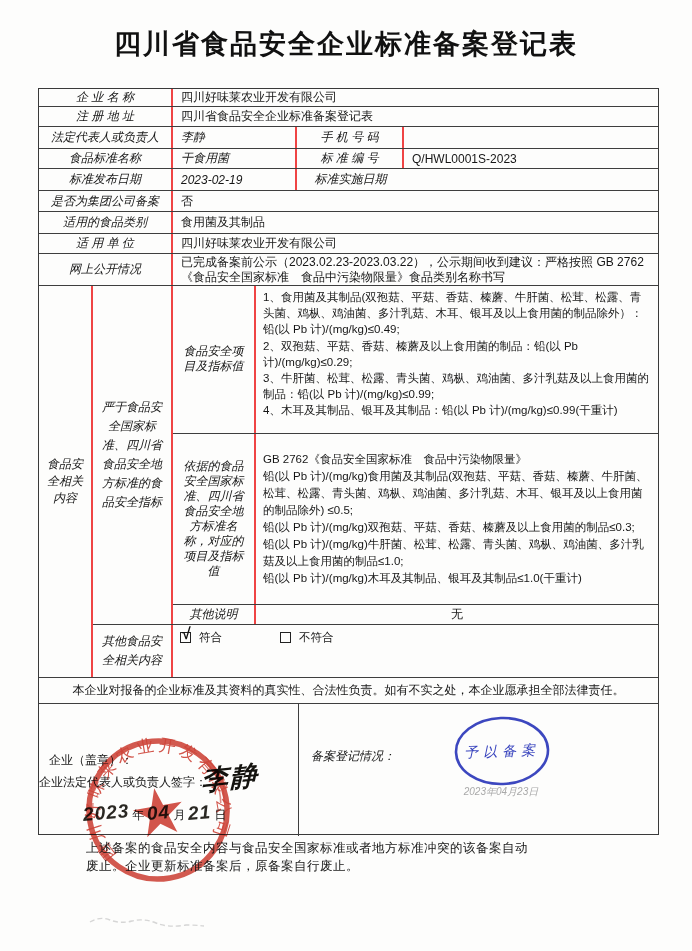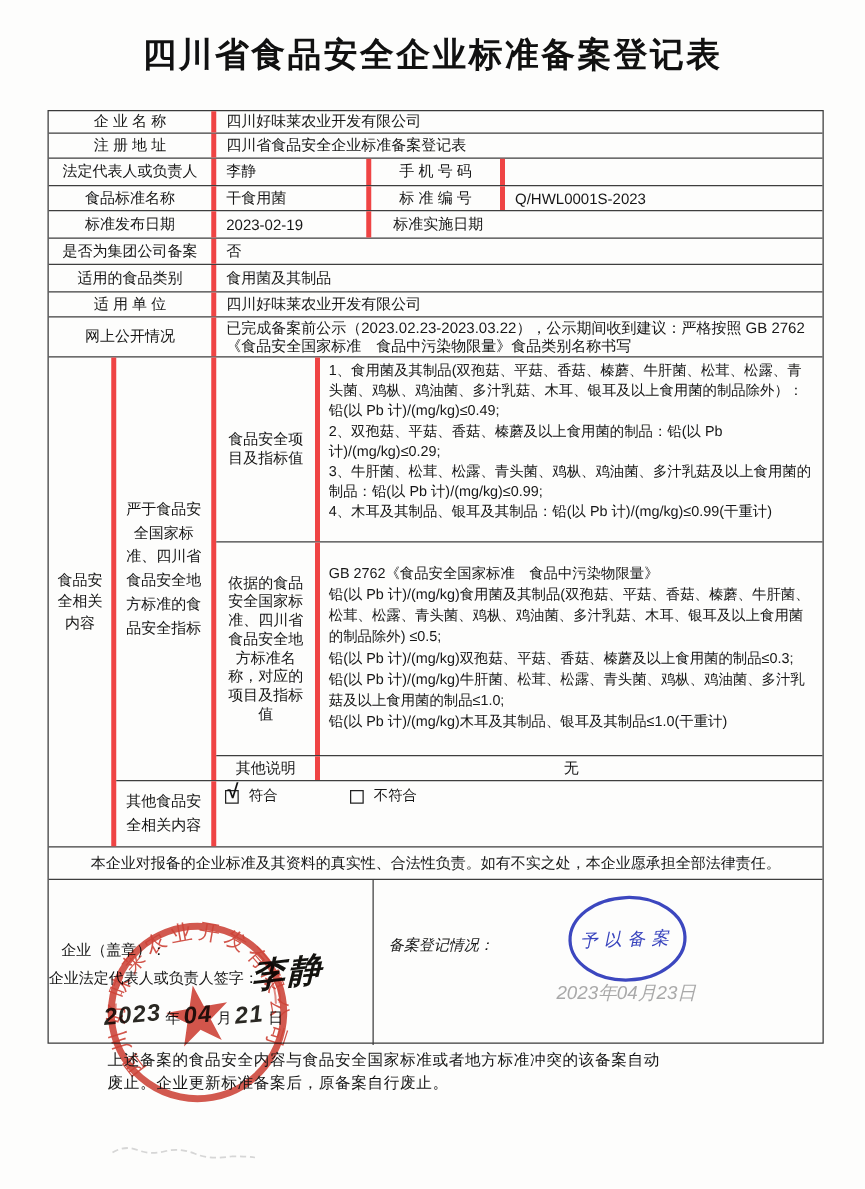--- a/index.html
+++ b/index.html
@@ -7,21 +7,21 @@
   body { font-family:"Liberation Sans", sans-serif; color:#161616; }
   .page { position:relative; width:692px; height:951px; background:#fdfdfc; overflow:hidden; }
 
   .title { position:absolute; top:26px; left:0; right:0; text-align:center;
            font-size:27px; font-weight:bold; letter-spacing:2px; color:#111; }
 
   .tbl { position:absolute; left:38px; top:88px; width:621px; height:747px;
          border:1.5px solid #3a3a3a; font-size:12px; }
   .row { display:flex; border-bottom:1px solid #3e3e3e; }
   .row:last-child { border-bottom:none; }
-  .c { border-right:4px solid #ef4444; }
+  .c { border-right:2px solid #ef4444;font-style:italic; }
   .c:last-child { border-right:none; }
   .lab { display:flex; align-items:center; justify-content:center; text-align:center; }
   .val { display:flex; align-items:center; padding:1px 8px; }
   .wl1 { width:134px; } .wv1 { width:124px; } .wl2 { width:107px; } .wv2 { flex:1; }
   .pre { white-space:pre-line; }
 
   .h18{height:18px}.h20{height:20px}.h21{height:21px}.h22{height:22px}.h32{height:32px}
 
   .valwrap { display:flex; align-items:center; padding:2px 8px; line-height:15px; }
 
@@ -56,21 +56,21 @@
   .signR { flex:1; position:relative;font-style:italic; }
   .sealLab { position:absolute; left:10px; top:48px; }
   .sigLab  { position:absolute; left:0; top:70px; }
   .dateline { position:absolute; left:44px; top:98px; white-space:nowrap; }
   .hw { display:inline-block; font-style:italic; font-weight:600; font-size:19px;
         color:#2a2823; transform:rotate(-5deg); letter-spacing:1px; }
   .unit { font-size:12px; margin:0 3px; }
   .filingLab { position:absolute; left:12px; top:44px; }
   .bluestamp { position:absolute; left:148px; top:8px; }
   .filingDate { position:absolute; left:112px; top:81px; width:180px; text-align:center;
-                font-size:15px; color:#a9a9a9; }
+                font-size:10px; color:#a9a9a9; }
 
   .redstamp { position:absolute; left:70px; top:722px; mix-blend-mode:multiply; opacity:.93; }
   .signature { position:absolute; left:201px; top:760px; font-size:27px; font-weight:bold;
                font-style:italic; color:#14130f; transform:rotate(-6deg) skewX(-6deg);
                letter-spacing:2px; mix-blend-mode:multiply; }
   .footnote { position:absolute; left:86px; top:840px; font-size:12.5px; line-height:17.5px;
               letter-spacing:0.5px; }
   .scribble { position:absolute; left:88px; top:914px; }
 </style>
 </head>

